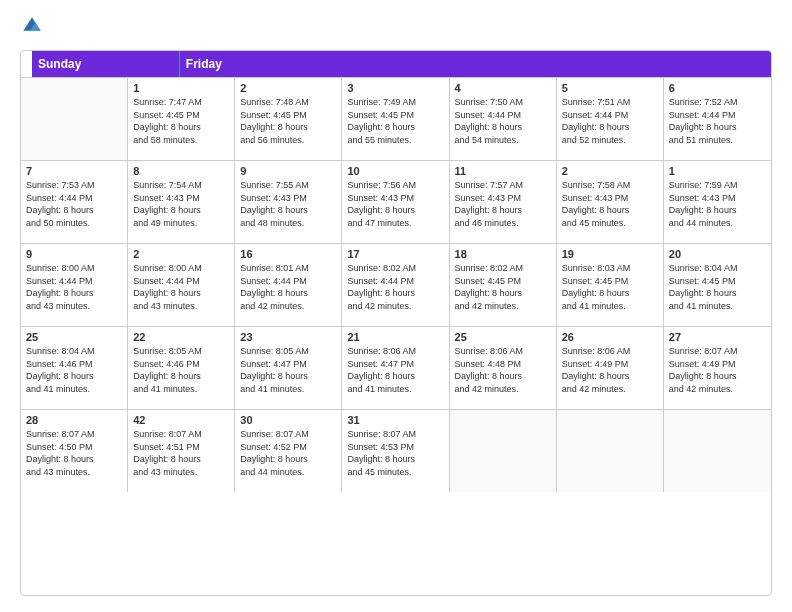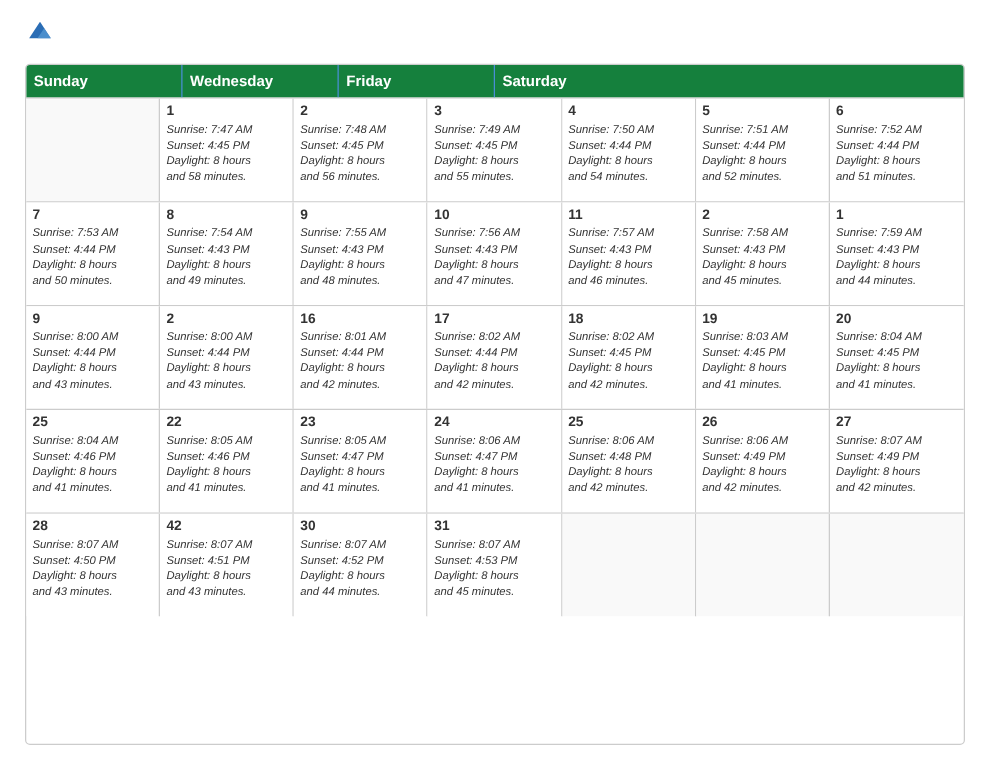--- a/index.html
+++ b/index.html
@@ -54,22 +54,23 @@
       margin-top: 2px;
     }
     .calendar {
       flex: 1;
       border: 1px solid #ccc;
       border-radius: 4px;
       overflow: hidden;
     }
     .cal-header-row {
       display: grid;
-      grid-template-columns: repeat(6, 1fr);
-      background-color: #15803d;
+      grid-template-columns: repeat(5, 1fr);
+      background-color: #6d28d9;
+      margin-left: 11px;
     }
     .cal-header-cell {
       color: #fff;
       font-size: 12px;
       font-weight: bold;
       padding: 6px 6px;
       text-align: left;
       border-right: 1px solid #4a8dd5;
     }
     .cal-header-cell:last-child { border-right: none; }
@@ -97,21 +98,20 @@
     .cal-day-num {
       font-size: 11px;
       font-weight: bold;
       margin-bottom: 2px;
       display: block;
     }
     .cal-cell-text {
       font-size: 9px;
       line-height: 1.4;
       color: #333;
-      font-style: italic;
     }
   </style>
 </head>
 <body>
 
 <div class="page">
   <div class="header">
     <div class="logo">
       <div>
         <svg class="logo-icon" viewBox="0 0 30 30" xmlns="http://www.w3.org/2000/svg">
@@ -126,23 +126,21 @@
     </div>
     <div class="title-block">
       <div class="month-title"></div>
       <div class="location-title"></div>
     </div>
   </div>
 
   <div class="calendar">
     <div class="cal-header-row">
     <div class="cal-header-cell">Sunday</div>
-        <div class="cal-header-cell">Wednesday</div>
         <div class="cal-header-cell">Friday</div>
-        <div class="cal-header-cell">Saturday</div>
       </div>
     <div class="cal-body">
     <div class="cal-week">
           <div class="cal-cell empty"></div>
           <div class="cal-cell">
             <span class="cal-day-num">1</span>
             <div class="cal-cell-text">Sunrise: 7:47 AM<br>Sunset: 4:45 PM<br>Daylight: 8 hours<br>and 58 minutes.</div>
           </div>
           <div class="cal-cell">
             <span class="cal-day-num">2</span>
@@ -232,21 +230,21 @@
           </div>
           <div class="cal-cell">
             <span class="cal-day-num">22</span>
             <div class="cal-cell-text">Sunrise: 8:05 AM<br>Sunset: 4:46 PM<br>Daylight: 8 hours<br>and 41 minutes.</div>
           </div>
           <div class="cal-cell">
             <span class="cal-day-num">23</span>
             <div class="cal-cell-text">Sunrise: 8:05 AM<br>Sunset: 4:47 PM<br>Daylight: 8 hours<br>and 41 minutes.</div>
           </div>
           <div class="cal-cell">
-            <span class="cal-day-num">24</span>
+            <span class="cal-day-num">21</span>
             <div class="cal-cell-text">Sunrise: 8:06 AM<br>Sunset: 4:47 PM<br>Daylight: 8 hours<br>and 41 minutes.</div>
           </div>
           <div class="cal-cell">
             <span class="cal-day-num">25</span>
             <div class="cal-cell-text">Sunrise: 8:06 AM<br>Sunset: 4:48 PM<br>Daylight: 8 hours<br>and 42 minutes.</div>
           </div>
           <div class="cal-cell">
             <span class="cal-day-num">26</span>
             <div class="cal-cell-text">Sunrise: 8:06 AM<br>Sunset: 4:49 PM<br>Daylight: 8 hours<br>and 42 minutes.</div>
           </div>

